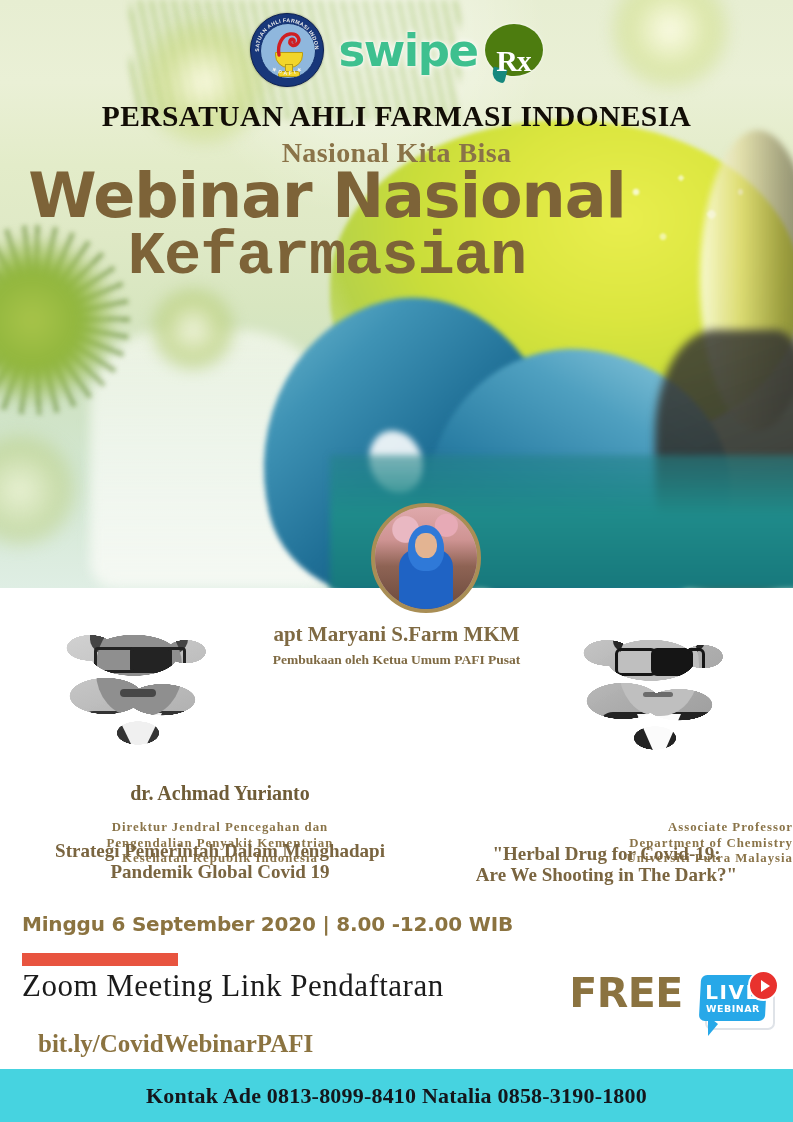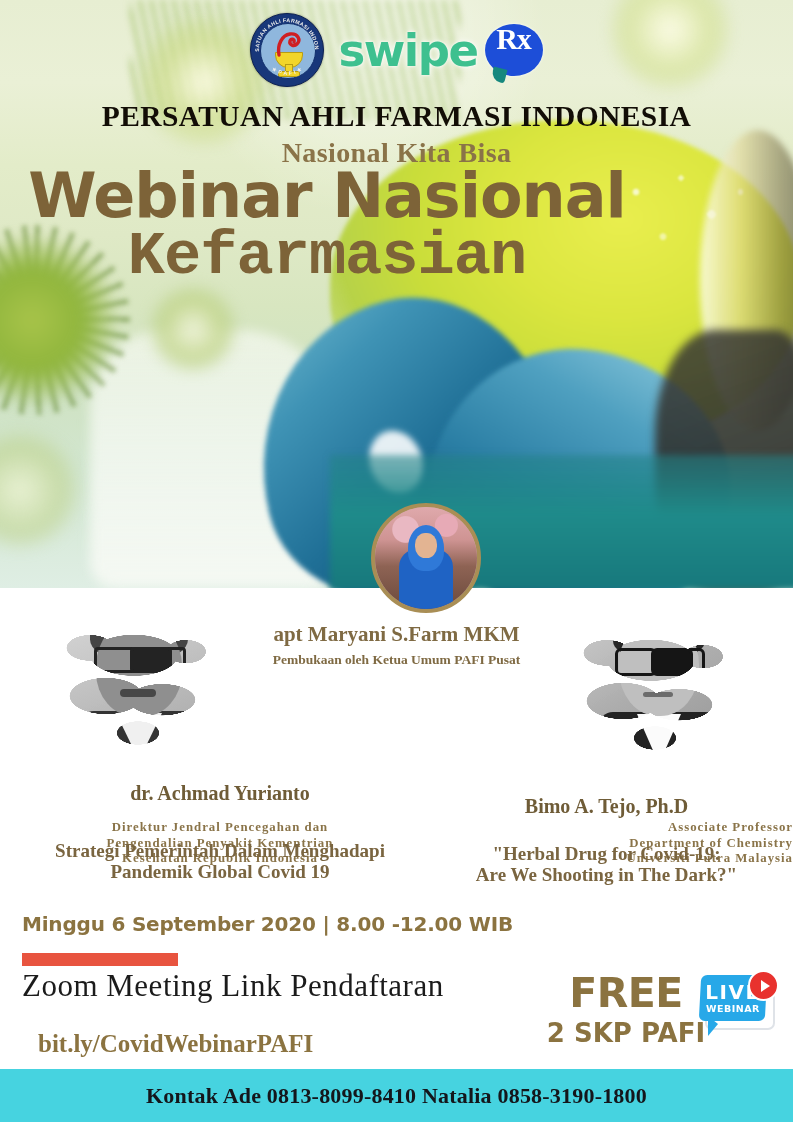--- a/index.html
+++ b/index.html
@@ -107,22 +107,22 @@
   .pafi-ringtext text{font-family:"Liberation Sans",sans-serif;font-size:5.3px;font-weight:bold;fill:#f2f2ee;letter-spacing:.4px;}
   .pafi-bowl{position:absolute;left:14px;top:28px;width:26px;height:14px;
     background:#f2d52a;border-radius:0 0 13px 13px;border:1px solid #b89c12;}
   .pafi-stem{position:absolute;left:24px;top:40px;width:6px;height:9px;background:#f2d52a;border:1px solid #b89c12;}
   .pafi-base{position:absolute;left:17px;top:47px;width:20px;height:4px;background:#f2d52a;border-radius:2px;border:1px solid #b89c12;}
   .pafi-snake{position:absolute;left:12px;top:5px;width:32px;height:30px;}
 
   .swipe-logo{display:flex;align-items:center;gap:7px;}
   .swipe-word{font-family:"DejaVu Sans",sans-serif;font-size:45px;font-weight:bold;color:#3ec08f;letter-spacing:-1.5px;
     text-shadow:0 0 3px rgba(255,255,255,.95),0 0 7px rgba(255,255,255,.8);position:relative;}
-  .rx-bubble{position:relative;width:58px;height:52px;border-radius:50% 50% 50% 50%;background:#1d4ed8;
-    display:flex;align-items:flex-start;justify-content:center;
+  .rx-bubble{position:relative;width:58px;height:52px;border-radius:50% 50% 50% 50%;background:#4d7c0f;
+    display:flex;align-items:flex-end;justify-content:center;
     box-shadow:0 0 3px rgba(255,255,255,.9);}
   .rx-bubble:after{content:"";position:absolute;left:7px;bottom:-6px;width:14px;height:14px;background:#16887e;
     border-radius:0 0 3px 10px;transform:rotate(14deg);}
   .rx-text{font-family:"Liberation Serif",serif;font-size:30px;font-weight:bold;color:#fff;line-height:1;position:relative;z-index:2;letter-spacing:-1px;}
 
   
   .org-title{
     position:absolute;left:0;top:100px;width:793px;text-align:center;
     font-family:"Liberation Serif",serif;font-weight:bold;font-size:29.5px;color:#120d06;
     letter-spacing:.4px;
@@ -366,34 +366,32 @@
       <div class="m2-hair"></div>
       <div class="m2-face"></div>
       <div class="m2-mouth"></div>
       <div class="m2-glass">
         <div class="m2-gl"></div>
           <div class="m2-gr"></div>
           <div class="m2-bridge"></div>
       </div>
     </div>
   </div>
-  <div class="sp-name r-name">Bimo A. Tejo, Ph.D</div>
   <div class="sp-aff r-aff" style="white-space:pre-line">Associate Professor
 Department of Chemistry
 Universiti Putra Malaysia</div>
   <div class="sp-topic r-topic" style="white-space:pre-line">"Herbal Drug for Covid-19:
 Are We Shooting in The Dark?"</div>
 
   <div class="datetime">Minggu  6 September  2020 | 8.00 -12.00 WIB</div>
   <div class="redbar"></div>
   <div class="zoomline">Zoom Meeting  Link  Pendaftaran</div>
   <div class="bitly">bit.ly/CovidWebinarPAFI</div>
 
   <div class="free">FREE</div>
-  <div class="skp">2 SKP PAFI</div>
 
   <div class="live-badge">
     <div class="lb-shadow"></div>
     <div class="lb-box"></div>
     <div class="lb-tail"></div>
     <div class="lb-live">LIVE</div>
     <div class="lb-web">WEBINAR</div>
     <div class="lb-play">
         <i></i>
       </div>

